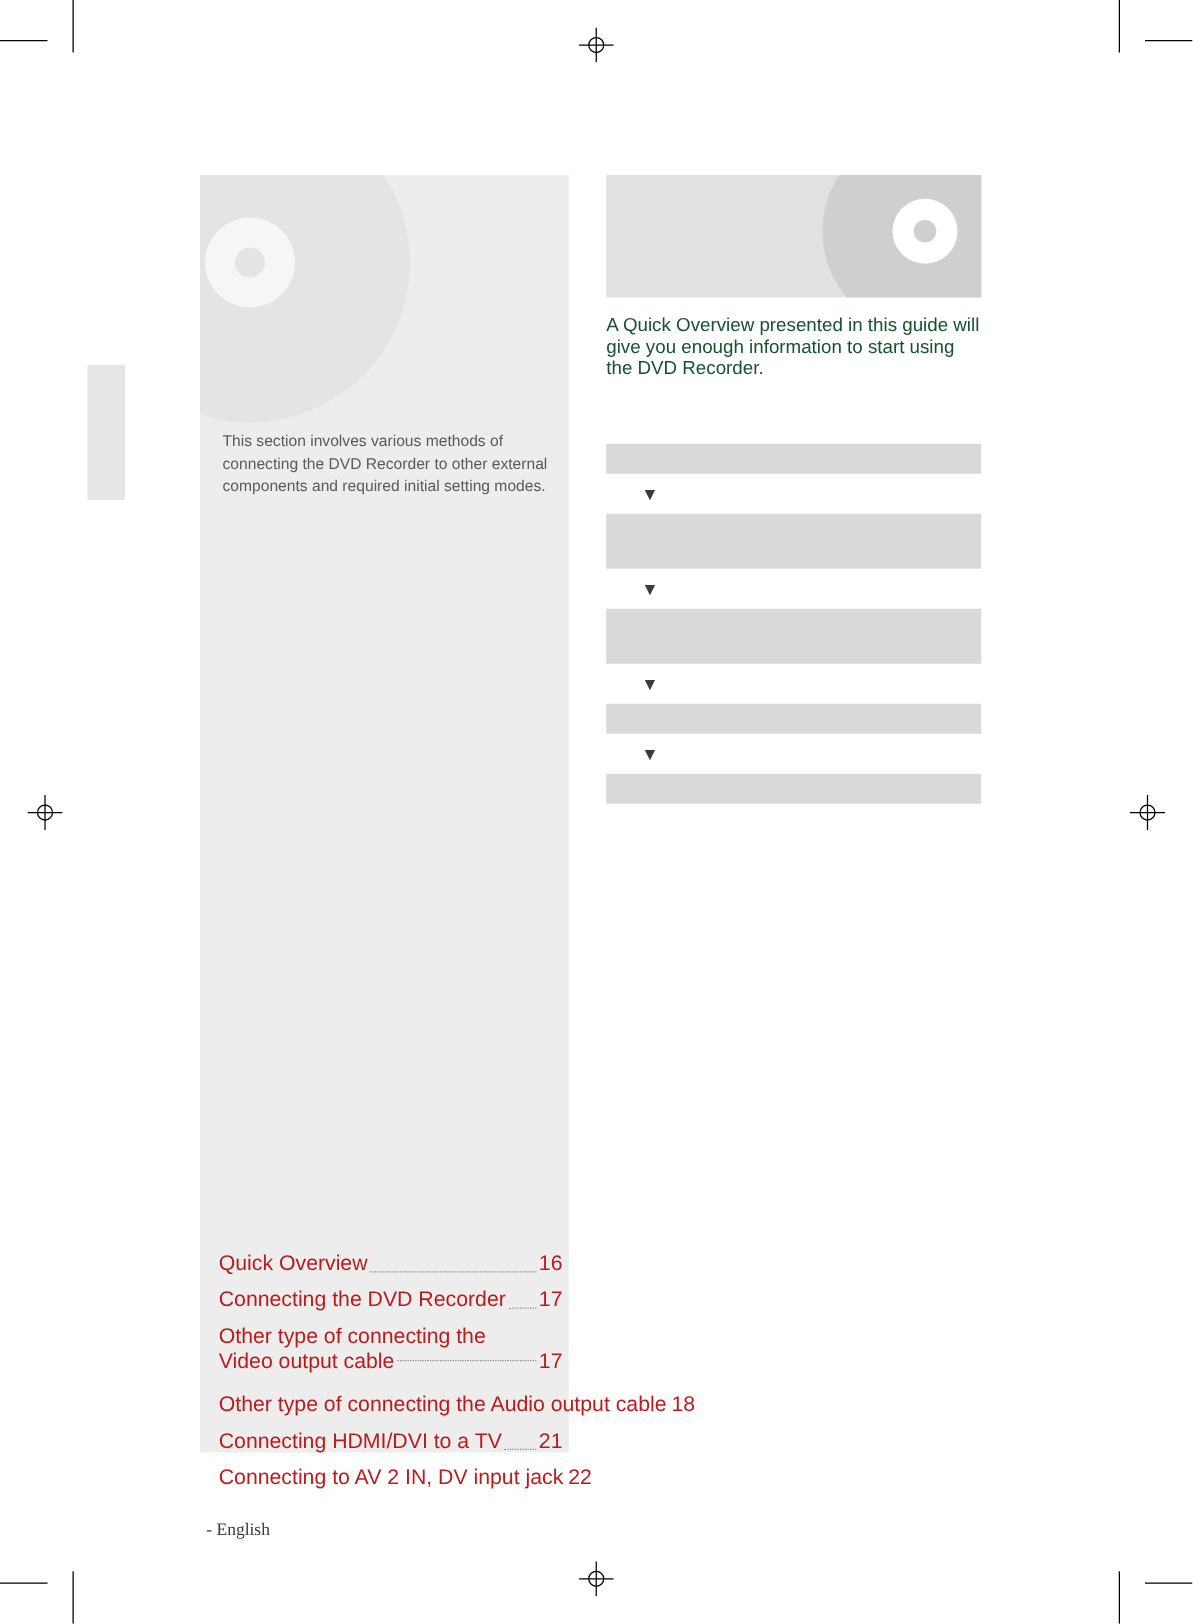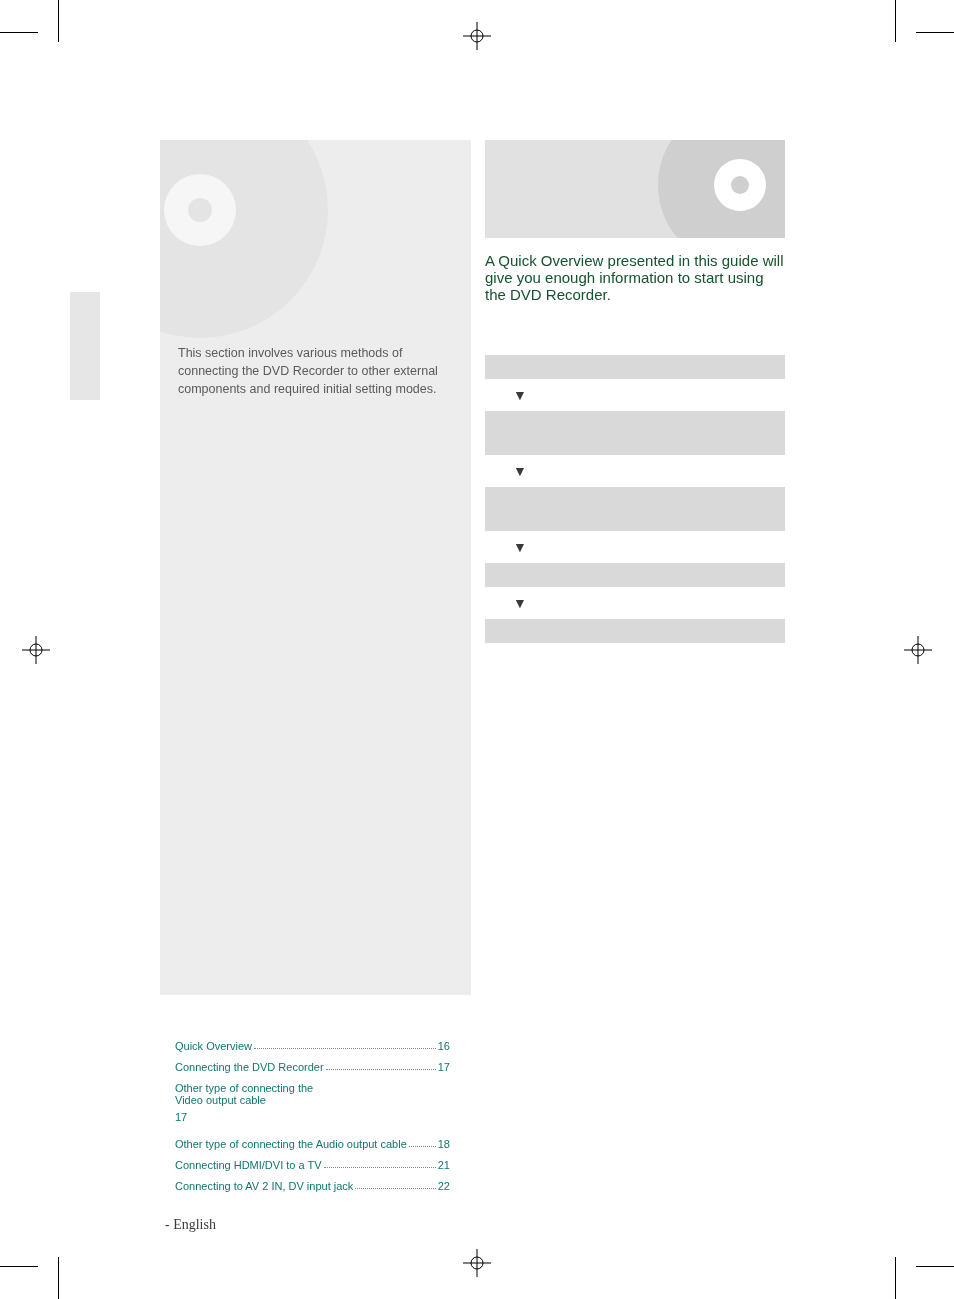--- a/index.html
+++ b/index.html
@@ -56,24 +56,23 @@
     height: 108px;
     background: #e6e6e6;
   }
 
   
   .left-panel {
     position: absolute;
     left: 90px;
     top: 80px;
     width: 295px;
-    height: 855px;
+    height: 1022px;
     background: #ededed;
     overflow: hidden;
-    padding-left: 16px;
   }
   .left-disc {
     position: absolute;
     top: -60px;
     left: -90px;
     width: 260px;
     height: 260px;
     opacity: 0.5;
   }
   .left-disc circle.outer { fill:#dcdcdc; }
@@ -87,38 +86,38 @@
     line-height: 18px;
     color: #5a5a5a;
   }
 
   
   .toc {
     position: absolute;
     left: 105px;
     width: 275px;
     bottom: 38px;
-    font-size: 11px;
-    color: #0f766e;
+    font-size: 17px;
+    color: #b91c1c;
   }
   .toc-row {
     display: flex;
     align-items: flex-end;
     margin-bottom: 9px;
   }
   .toc-label { flex: 0 0 auto; }
   .toc-dots {
     flex: 1 1 auto;
     border-bottom: 1px dotted #888;
     margin: 0 2px 3px 2px;
     height: 1px;
   }
   .toc-page { flex: 0 0 auto; }
   .toc-multiline .line1 { display:block; }
-  .toc-multiline .line2 { display:flex; align-items:flex-start;flex-direction:column; }
+  .toc-multiline .line2 { display:flex; align-items:center; }
 
   
   .right-col {
     position: absolute;
     left: 415px;
     top: 80px;
     width: 300px;
   }
   .right-header {
     height: 98px;

